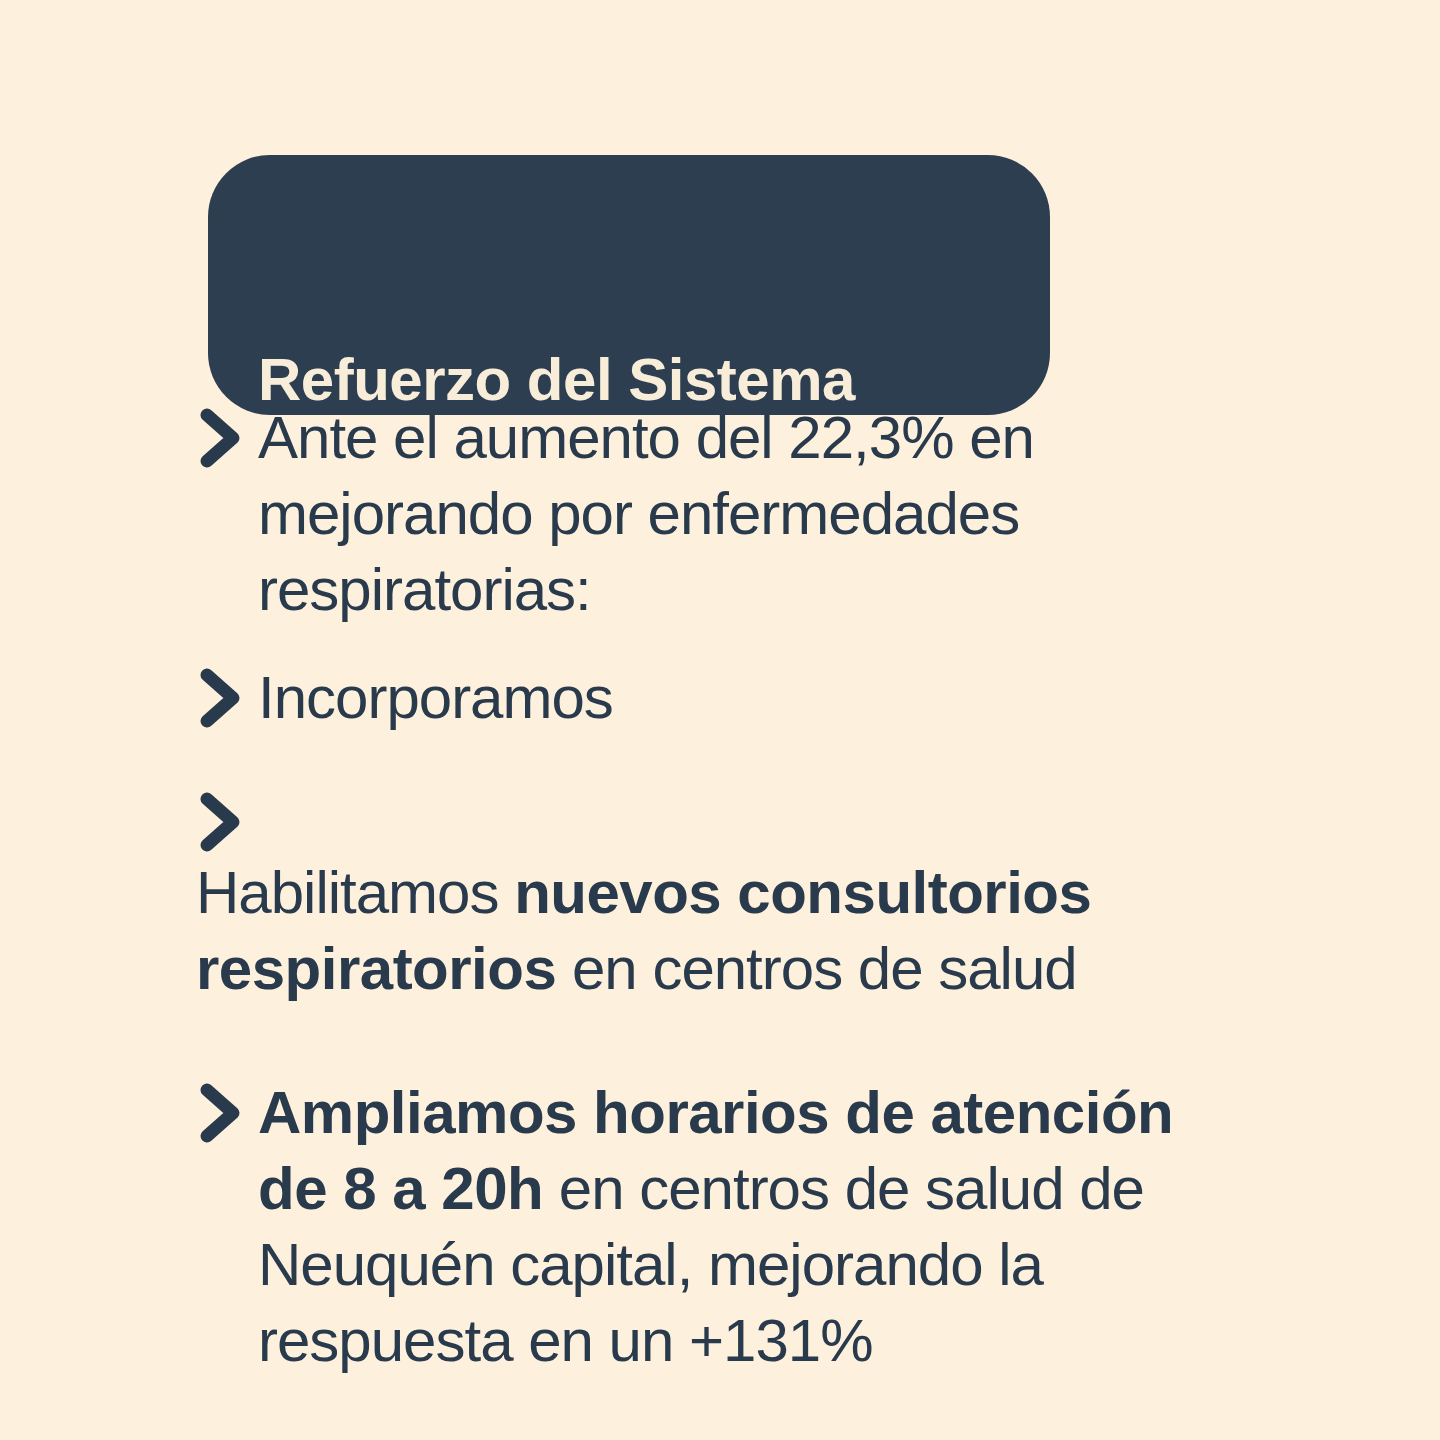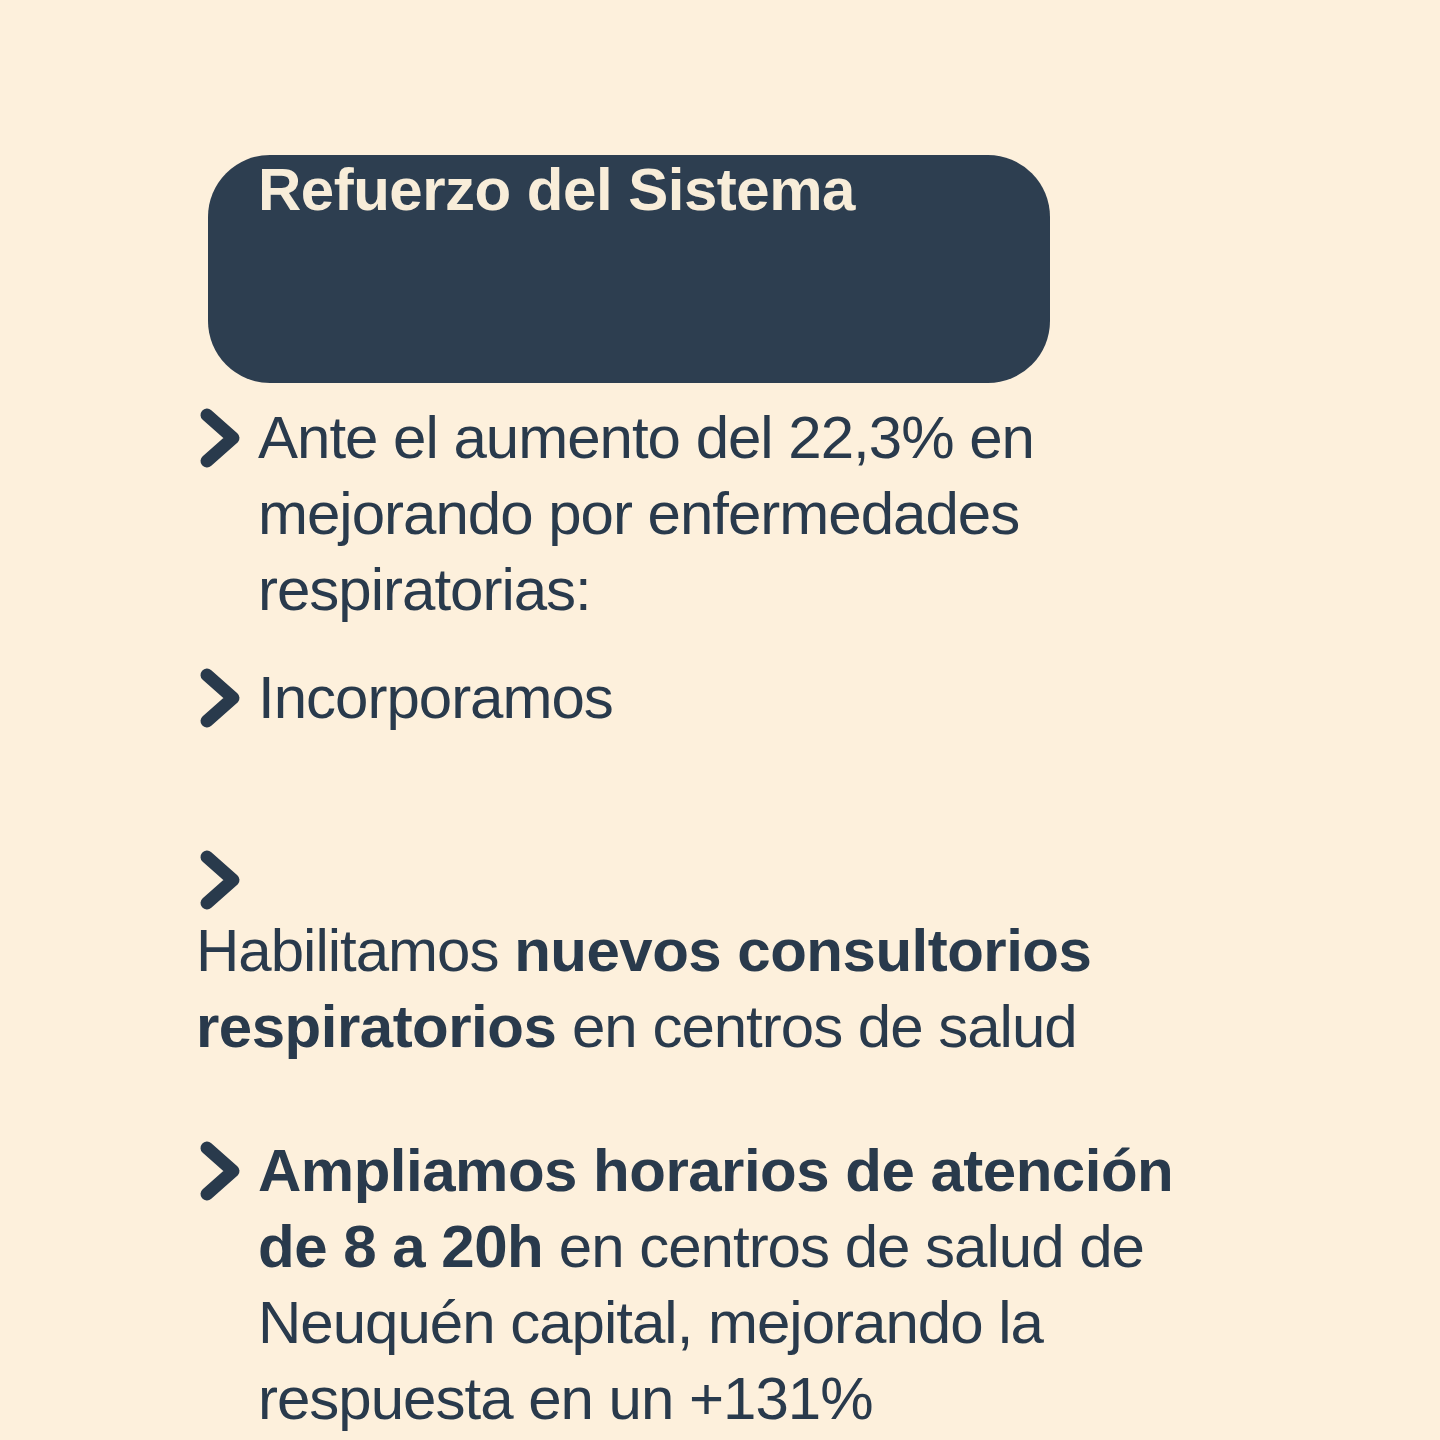--- a/index.html
+++ b/index.html
@@ -14,25 +14,25 @@
     width: 1440px;
     height: 1440px;
     background: #fdf0dc;
     overflow: hidden;
   }
   .title-badge {
     position: absolute;
     left: 208px;
     top: 155px;
     width: 842px;
-    height: 228px;
+    height: 260px;
     background: #2d3e50;
     border-radius: 62px;
     display: flex;
-    align-items: flex-start;
+    align-items: flex-end;
     padding-left: 50px;
   }
   .title-text {
     color: #f8edd9;
     font-weight: bold;
     font-size: 60px;
     line-height: 70px;
     letter-spacing: -0.5px;
   }
   .title-text .line { display: block; white-space: nowrap; }
@@ -40,21 +40,21 @@
     position: absolute;
     left: 196px;
     top: 400px;
     width: 1150px;
   }
   .bullet {
     display: flex;
     align-items: flex-start;
   }
   .bullet-1 { margin-bottom: 32px; }
-  .bullet-2 { margin-bottom: 106px; }
+  .bullet-2 { margin-bottom: 48px; }
   .bullet-3 { margin-bottom: 68px; flex-direction: column; }
   .bullet-4 { margin-bottom: 12px; }
   .chevron {
     flex: 0 0 48px;
     width: 48px;
     height: 66px;
     margin-top: 5px;
     margin-right: 14px;
     display: inline-flex;
   }

